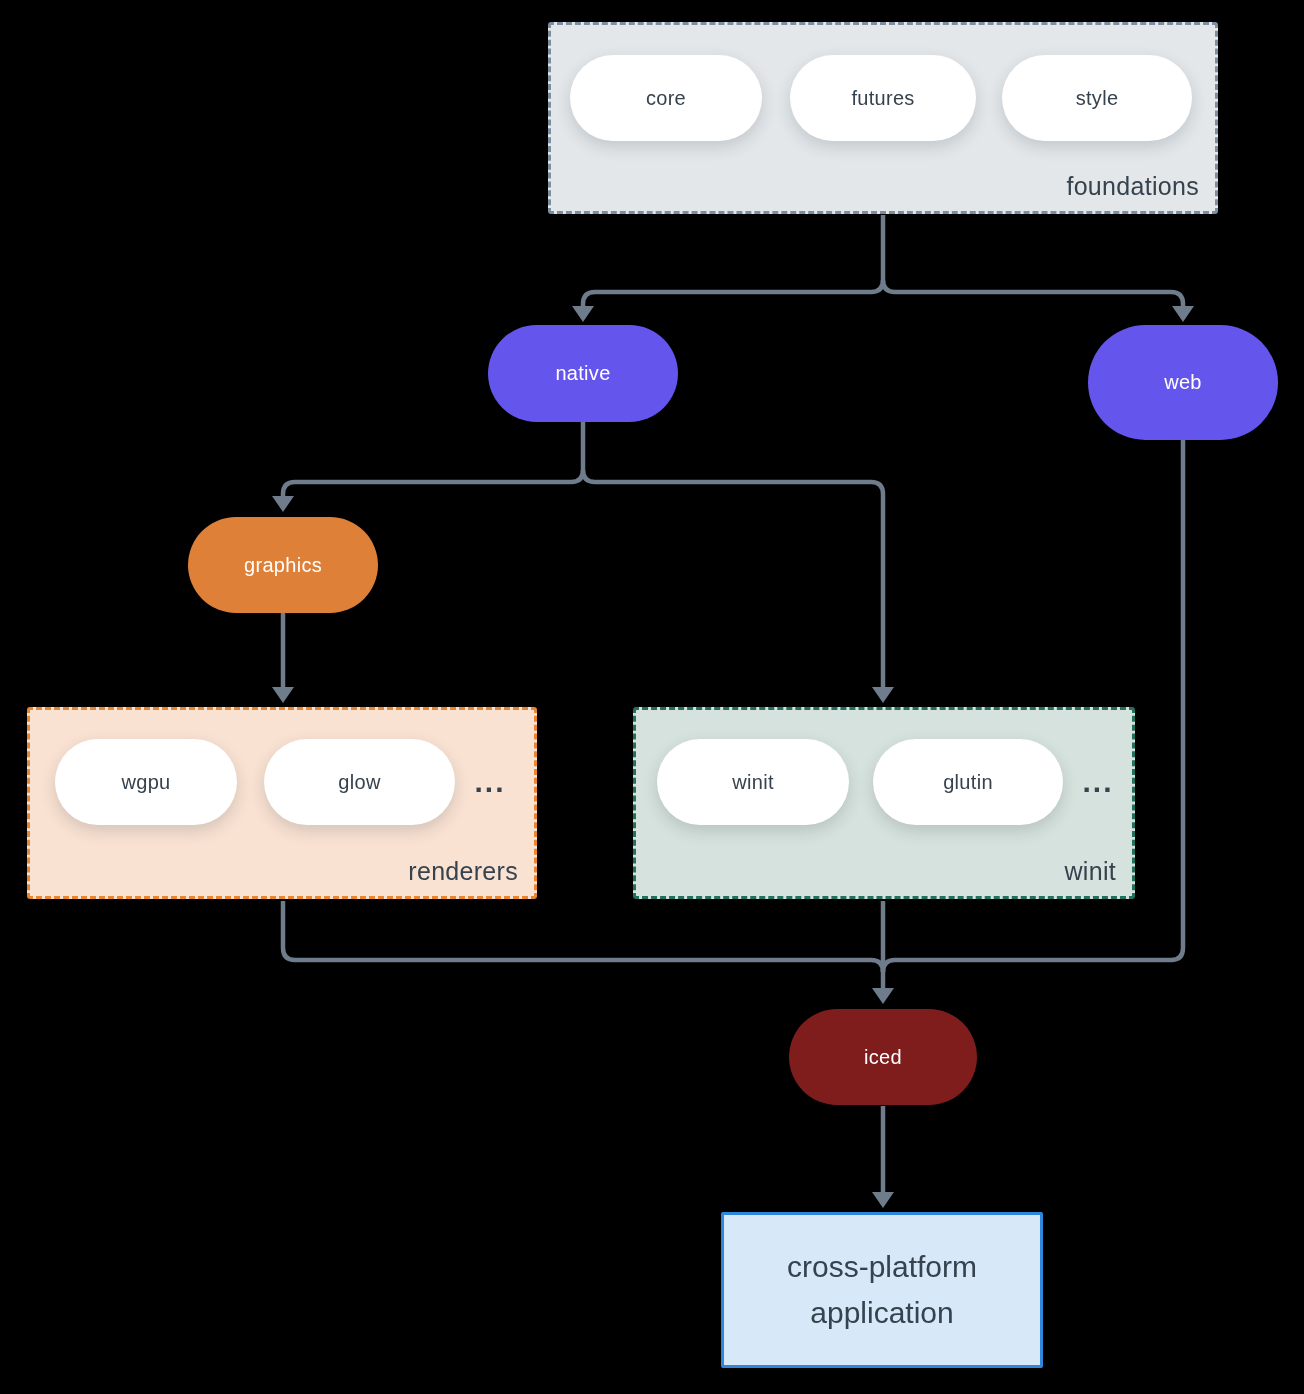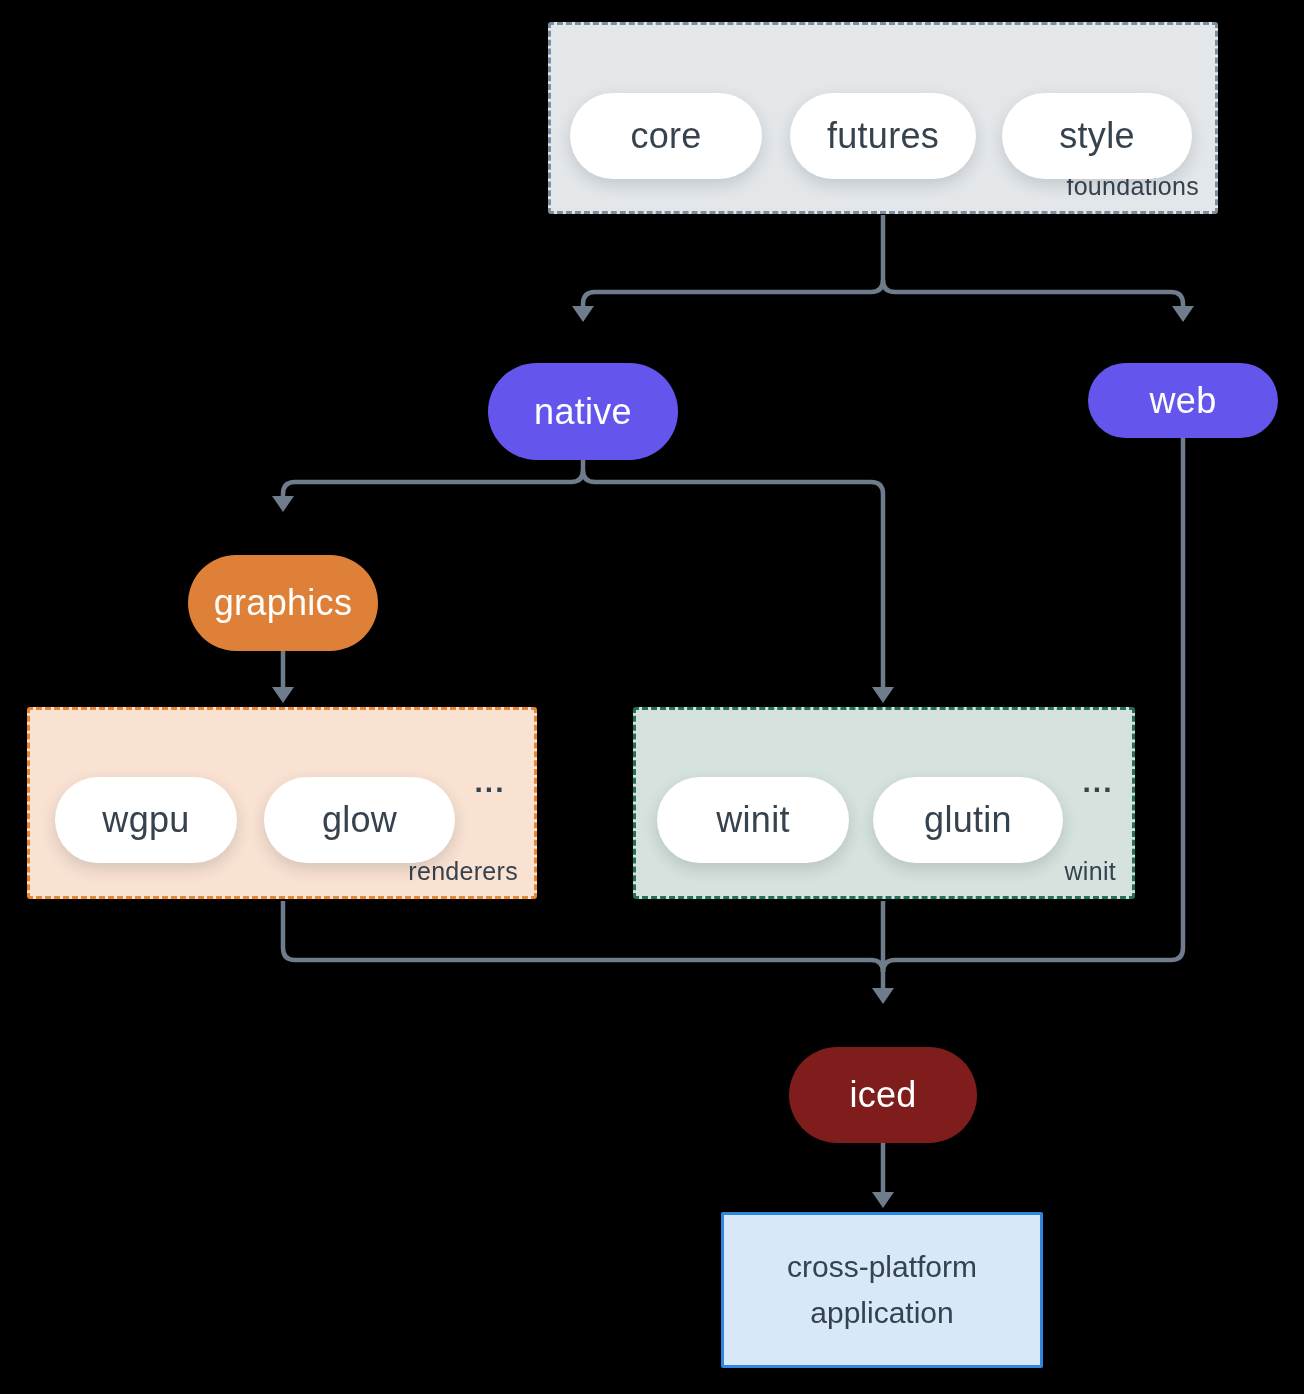--- a/index.html
+++ b/index.html
@@ -15,21 +15,21 @@
   .group.foundations { left:548px; top:22px;  width:670px; height:192px; background:#e3e7ea; border-color:#7d8ea1; }
   .group.renderers   { left:27px;  top:707px; width:510px; height:192px; background:#f9e2d2; border-color:#e8872f; }
   .group.shells      { left:633px; top:707px; width:502px; height:192px; background:#d6e2dd; border-color:#23705f; }
   .group-label {
     position:absolute; right:16px; bottom:10px;
     font-size:25px; color:#36424d; letter-spacing:0.3px;
   }
 
   .pill {
     position:absolute; display:flex; align-items:center; justify-content:center;
-    border-radius:999px; font-size:36px; letter-spacing:0.3px;margin-top:38px;
+    border-radius:999px; font-size:20px; letter-spacing:0.3px;
   }
   .pill.white  { background:#ffffff; color:#36424d; box-shadow:0 6px 16px rgba(25,35,50,.16); }
   .pill.purple { background:#6456ec; color:#ffffff; }
   .pill.orange { background:#df8038; color:#ffffff; }
   .pill.blue   { background:#7f1d1d; color:#ffffff; }
 
   .ellipsis {
     position:absolute; display:flex; align-items:center; justify-content:center;
     font-size:30px; font-weight:700; color:#36424d; letter-spacing:2px;
   }
@@ -71,21 +71,21 @@
   </svg>
 
   <div class="group foundations">
     <span class="group-label">foundations</span>
   </div>
   <div class="pill white" style="left:570px; top:55px; width:192px; height:86px;">core</div>
   <div class="pill white" style="left:790px; top:55px; width:186px; height:86px;">futures</div>
   <div class="pill white" style="left:1002px; top:55px; width:190px; height:86px;">style</div>
 
   <div class="pill purple" style="left:488px; top:325px; width:190px; height:97px;">native</div>
-  <div class="pill purple" style="left:1088px; top:325px; width:190px; height:75px;">web</div>
+  <div class="pill purple" style="left:1088px; top:325px; width:190px; height:115px;">web</div>
 
   <div class="pill orange" style="left:188px; top:517px; width:190px; height:96px;">graphics</div>
 
   <div class="group renderers">
     <span class="group-label">renderers</span>
   </div>
   <div class="pill white" style="left:55px; top:739px; width:182px; height:86px;">wgpu</div>
   <div class="pill white" style="left:264px; top:739px; width:191px; height:86px;">glow</div>
   <span class="ellipsis" style="left:455px; top:739px; width:70px; height:86px;">...</span>
 

